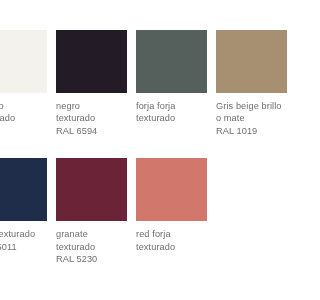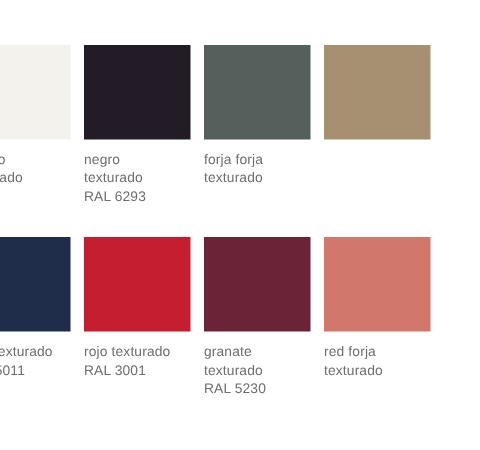--- a/index.html
+++ b/index.html
@@ -67,49 +67,47 @@
     <div class="cell">
       <span class="swatch" style="background-color:#f4f2ec;"></span>
       <div class="caption">blanco
 texturado</div>
     </div>
 
     <div class="cell">
       <span class="swatch" style="background-color:#231c26;"></span>
       <div class="caption">negro
 texturado
-RAL 6293</div>
+RAL 6594</div>
     </div>
 
     <div class="cell">
       <span class="swatch" style="background-color:#555f5c;"></span>
       <div class="caption">forja forja
 texturado</div>
     </div>
 
     <div class="cell">
       <span class="swatch" style="background-color:#a79072;"></span>
+      <div class="caption">Gris beige brillo
+o mate
+RAL 1019</div>
     </div>
 
     <div class="row-gap-spacer"></div>
     <div class="row-gap-spacer"></div>
     <div class="row-gap-spacer"></div>
     <div class="row-gap-spacer"></div>
 
     <div class="cell">
       <span class="swatch" style="background-color:#1f2c4a;"></span>
       <div class="caption">azul texturado
 RAL 5011</div>
     </div>
 
-    <div class="cell">
-      <span class="swatch" style="background-color:#c41e30;"></span>
-      <div class="caption">rojo texturado
-RAL 3001</div>
-    </div>
 
     <div class="cell">
       <span class="swatch" style="background-color:#6b2337;"></span>
       <div class="caption">granate
 texturado
 RAL 5230</div>
     </div>
 
     <div class="cell">
       <span class="swatch" style="background-color:#d1776b;"></span>

